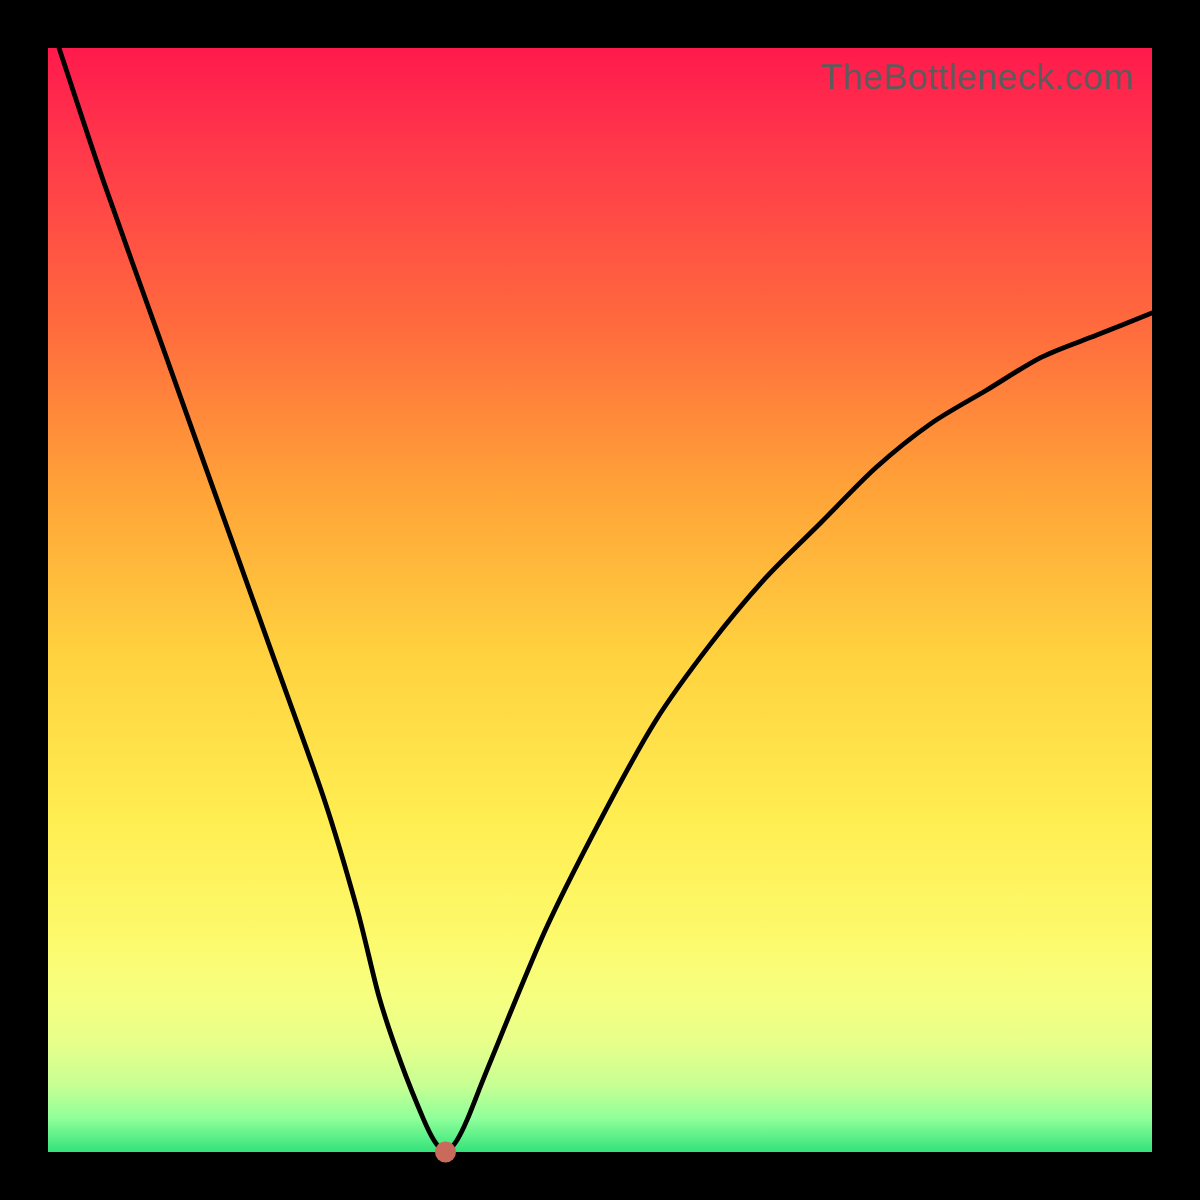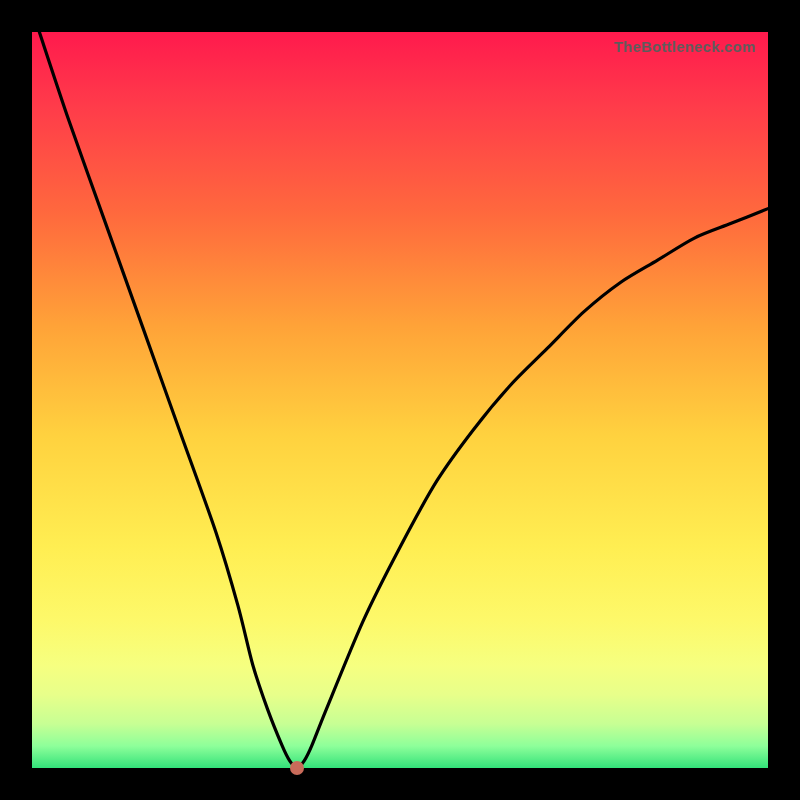--- a/index.html
+++ b/index.html
@@ -28,22 +28,22 @@
       #e8ff8a 90%,
       #c7ff94 94%,
       #8eff9a 97%,
       #33e27a 100%);
   }
   .watermark {
     position: absolute;
     top: 6px;
     right: 12px;
     font-family: Arial, Helvetica, sans-serif;
-    font-size: 15px;
-    font-weight: 700;
+    font-size: 24px;
+    font-weight: 400;
     color: #5c5c5c;
     letter-spacing: 0.2px;
   }
   svg.curve {
     position: absolute;
     left: 0; top: 0;
     width: 736px; height: 736px;
   }
   .dot {
     position: absolute;

